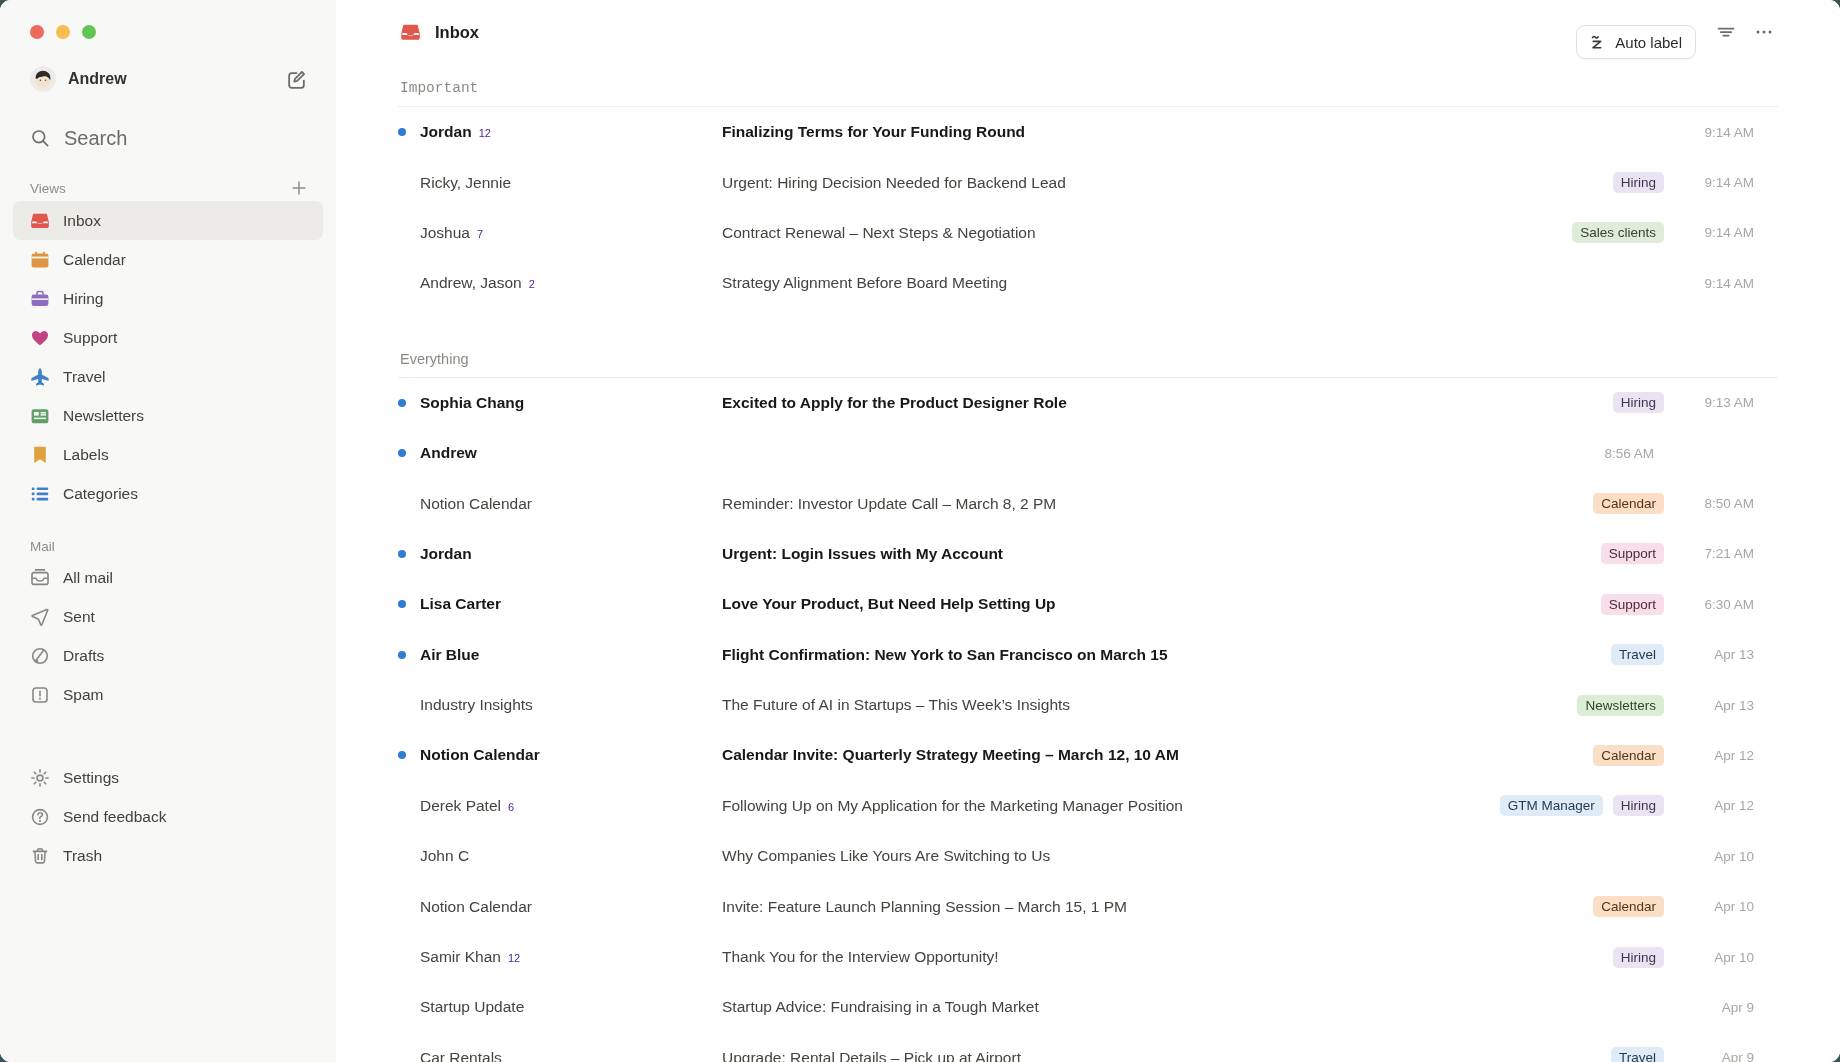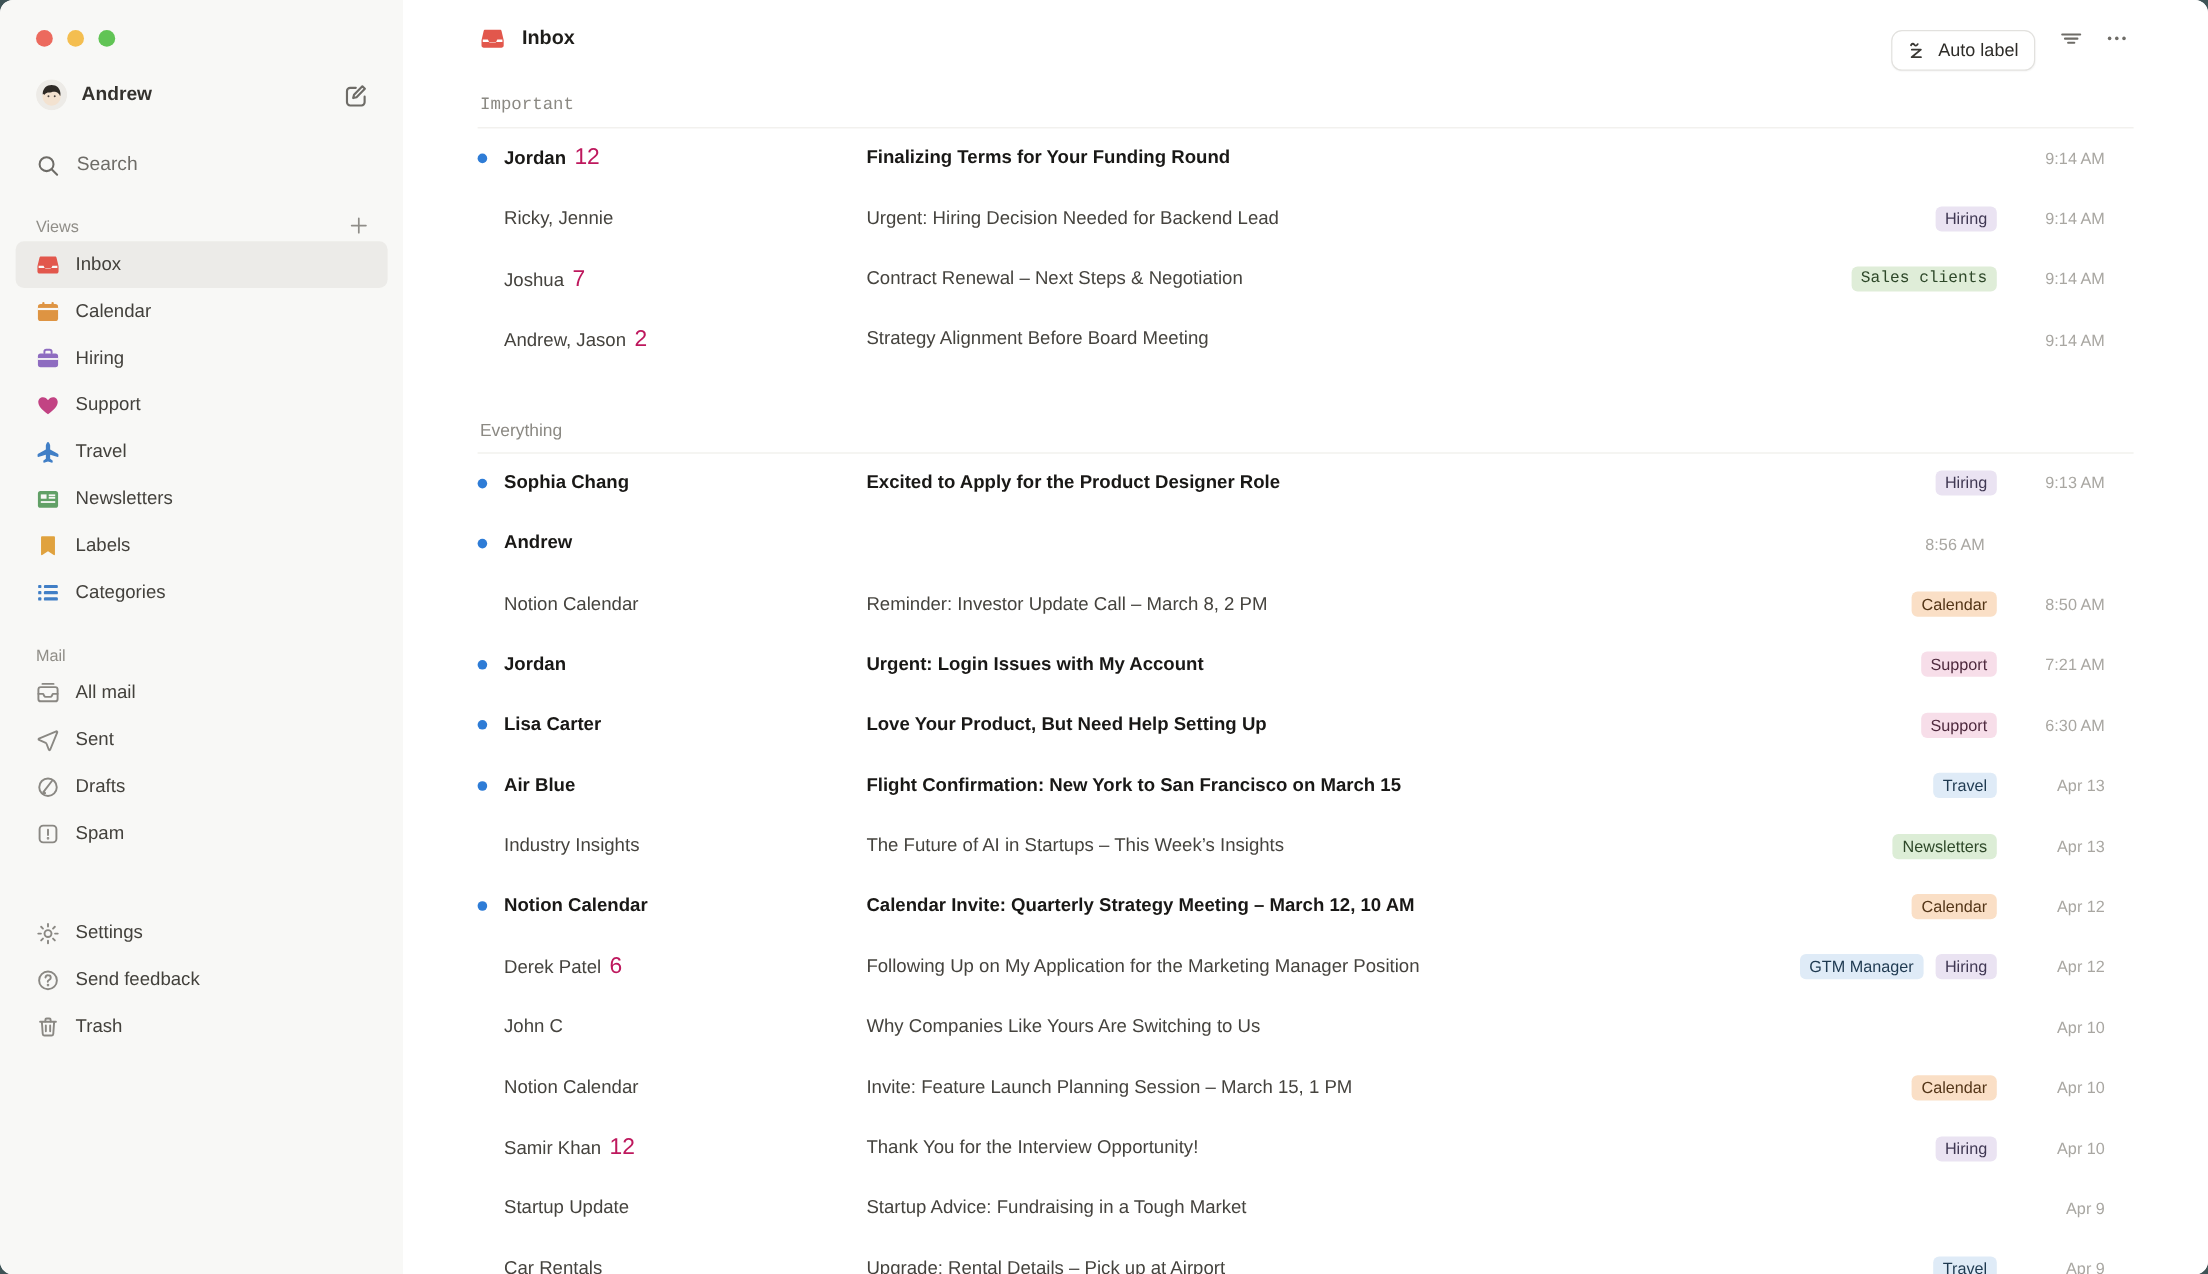--- a/index.html
+++ b/index.html
@@ -7,21 +7,21 @@
   .window{position:absolute;inset:0;border-radius:11px;overflow:hidden;display:flex;background:#fff;}
   
   .sidebar{width:336px;flex:0 0 336px;background:#F8F8F6;display:flex;flex-direction:column;box-sizing:border-box;}
   .traffic{display:flex;gap:12px;margin:25px 0 0 30px;}
   .tl{width:14px;height:14px;border-radius:50%;}
   .tl.close{background:#EC6A5E;} .tl.min{background:#F4BE50;} .tl.max{background:#61C455;}
   .user-row{display:flex;align-items:center;margin:26px 26px 0 30px;}
   .avatar{width:26px;height:26px;border-radius:50%;overflow:hidden;flex:0 0 26px;}
   .user-name{margin-left:12px;font-size:16px;font-weight:700;color:#34322E;flex:1;}
   .icon-btn{width:28px;height:28px;display:flex;align-items:center;justify-content:center;color:#6E6C67;border-radius:6px;}
-  .search-row{display:flex;align-items:center;gap:14px;margin:30px 0 0 30px;color:#6E6C67;font-size:16px;height:30px;}
+  .search-row{display:flex;align-items:center;gap:14px;margin:30px 0 0 30px;color:#6E6C67;font-size:20px;height:30px;}
   .search-row .mag{color:#6E6C67;display:flex;}
   .sec-head{display:flex;align-items:center;justify-content:space-between;margin:26px 28px 4px 30px;
     font-size:13.5px;color:#908E88;}
   .sec-head .plus{color:#8F8D88;display:flex;}
   .sitem{display:flex;align-items:center;gap:13px;height:39px;margin:0 13px;padding:0 17px;border-radius:7px;
     font-size:15.5px;color:#43413C;cursor:default;}
   .sitem.active{background:#ECEBE8;color:#323ais0E;}
   .sitem .sicon{width:20px;height:20px;display:flex;align-items:center;justify-content:center;flex:0 0 20px;}
   .sfooter{margin-top:44px;}
   
@@ -37,21 +37,21 @@
   .list{flex:1;overflow:hidden;padding:0 62px;box-sizing:border-box;}
   .lsection-h{display:flex;align-items:flex-end;padding:0 2px 10px 2px;border-bottom:1px solid #EFEEEA;
     font-size:14.5px;color:#8B8983;}
   .lsection:first-child .lsection-h{padding-top:16px;font-family:Liberation Mono, monospace;}
   .lsection + .lsection{margin-top:42px;}
   .row{display:grid;grid-template-columns:22px 302px 1fr auto 100px;align-items:center;height:50.4px;}
   .dot{width:8px;height:8px;border-radius:50%;}
   .row.unread .dot{background:#2E7CD6;}
   .sender{font-size:15.5px;color:#45433E;white-space:nowrap;overflow:hidden;}
   .row.unread .sender,.row.unread .subject{color:#191816;font-weight:700;}
-  .count{color:#be185d;font-weight:400;font-size:19px;margin-left:7px;}
+  .count{color:#4c1d95;font-weight:400;font-size:11px;margin-left:7px;}
   .subject{font-size:15.5px;color:#45433E;white-space:nowrap;overflow:hidden;min-width:0;}
   .chips{display:flex;gap:10px;margin:0 14px 0 16px;}
   .chip{font-size:13.5px;padding:3px 8px;border-radius:5px;white-space:nowrap;}
   .time{font-size:13.5px;color:#A9A7A2;text-align:right;padding-right:24px;white-space:nowrap;}
   svg{display:block;}
 </style>
 </head>
 <body>
 
 <div class="window">
@@ -321,21 +321,21 @@
             </div>
             <div class="time">9:14 AM</div>
           </div>
           <div class="row">
             <div>
               <div class="dot"></div>
             </div>
             <div class="sender"><span>Joshua</span><span class="count">7</span></div>
             <div class="subject">Contract Renewal – Next Steps &amp; Negotiation</div>
             <div class="chips">
-              <span class="chip" style="background: rgb(223, 237, 216); color: rgb(46, 72, 41); font-family: Liberation Mono, monospace;">Sales clients</span>
+              <span class="chip" style="background: rgb(223, 237, 216); color: rgb(46, 72, 41);">Sales clients</span>
             </div>
             <div class="time">9:14 AM</div>
           </div>
           <div class="row">
             <div>
               <div class="dot"></div>
             </div>
             <div class="sender"><span>Andrew, Jason</span><span class="count">2</span></div>
             <div class="subject">Strategy Alignment Before Board Meeting</div>
             <div class="chips"></div>

